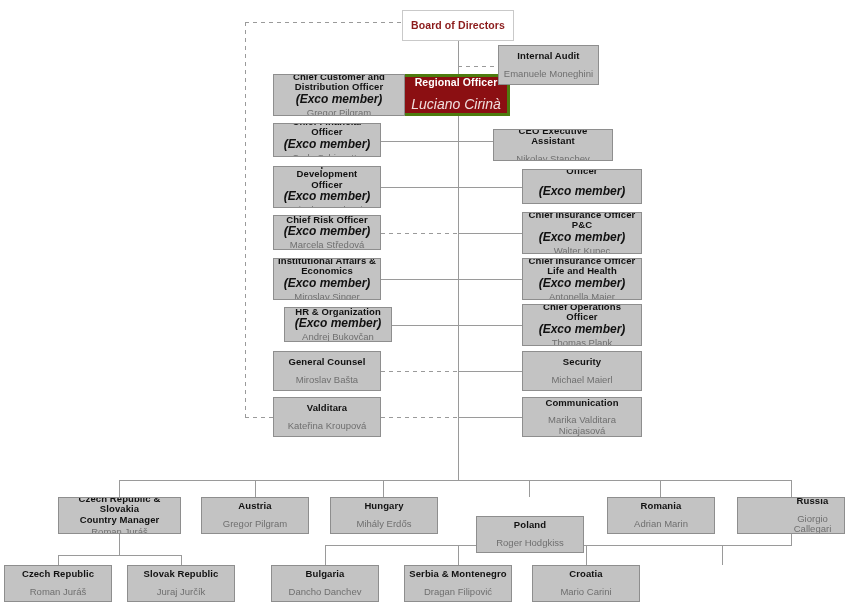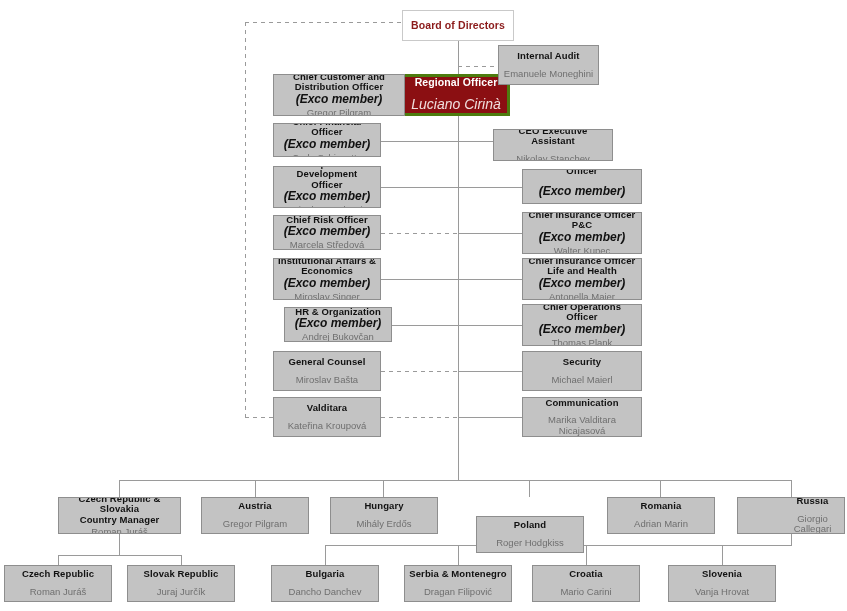--- a/index.html
+++ b/index.html
@@ -258,18 +258,14 @@
     <div class="nm">Dancho Danchev</div>
   </div>
   <div class="node spaced" style="left:404px;top:565px;width:108px;height:37px;">
     <div class="ttl">Serbia &amp; Montenegro</div>
     <div class="nm">Dragan Filipović</div>
   </div>
   <div class="node spaced" style="left:532px;top:565px;width:108px;height:37px;">
     <div class="ttl">Croatia</div>
     <div class="nm">Mario Carini</div>
   </div>
-  <div class="node spaced" style="left:668px;top:565px;width:108px;height:37px;">
-    <div class="ttl">Slovenia</div>
-    <div class="nm">Vanja Hrovat</div>
-  </div>
 
 </div>
 
 </body></html>

